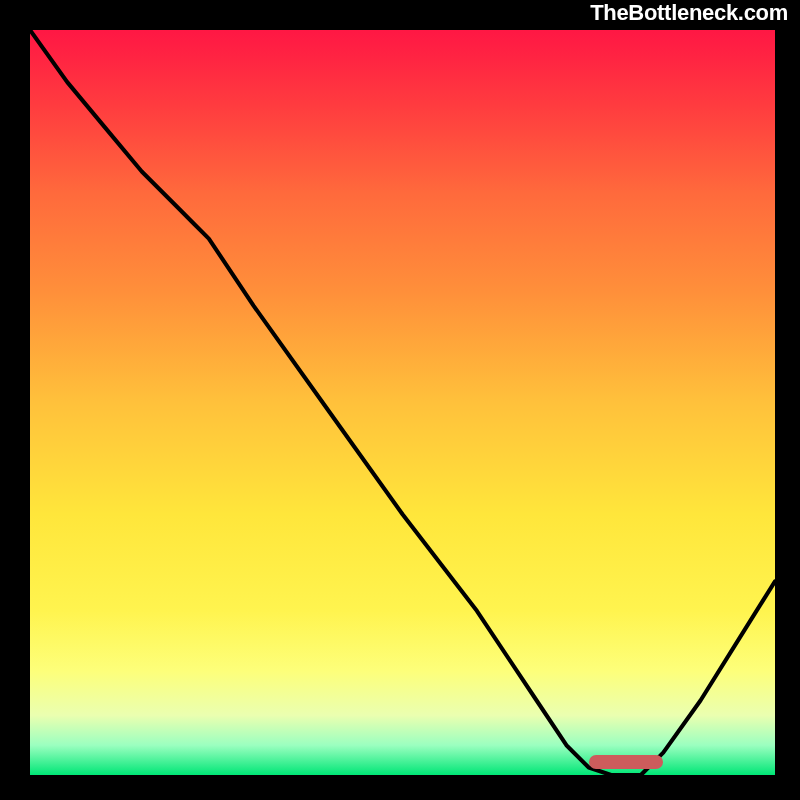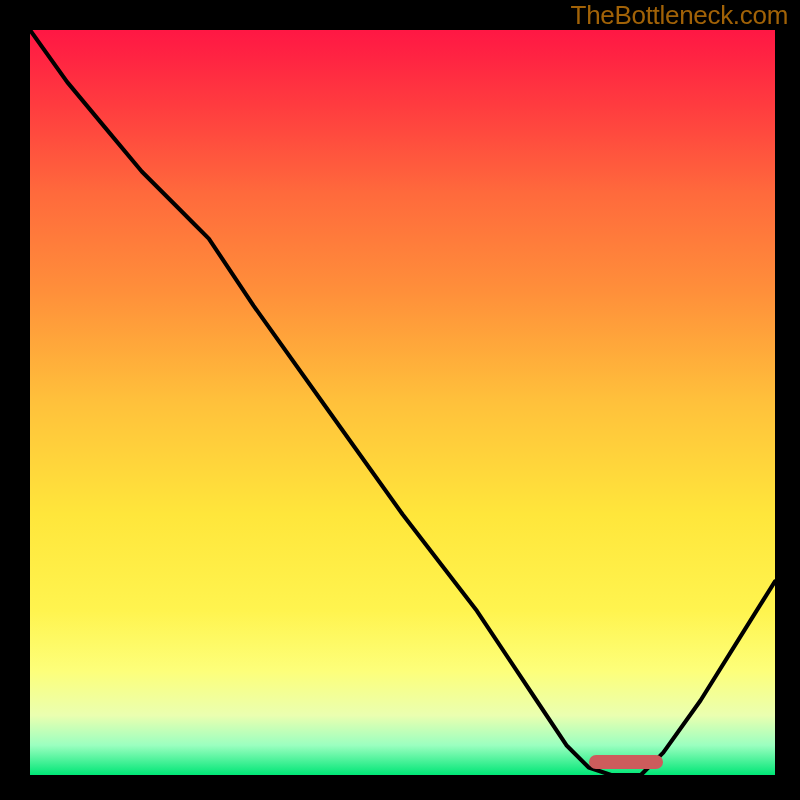--- a/index.html
+++ b/index.html
@@ -8,23 +8,23 @@
     width: 800px;
     height: 800px;
     background: #000000;
     position: relative;
     font-family: Arial, Helvetica, sans-serif;
   }
   .watermark {
     position: absolute;
     top: 0px;
     right: 12px;
-    color: #a16207;
-    font-size: 26px;
-    font-weight: 400;
+    color: #ffffff;
+    font-size: 22px;
+    font-weight: 700;
     z-index: 10;
     letter-spacing: -0.3px;
   }
   .plot-area {
     position: absolute;
     left: 30px;
     top: 30px;
     width: 745px;
     height: 745px;
     overflow: hidden;

